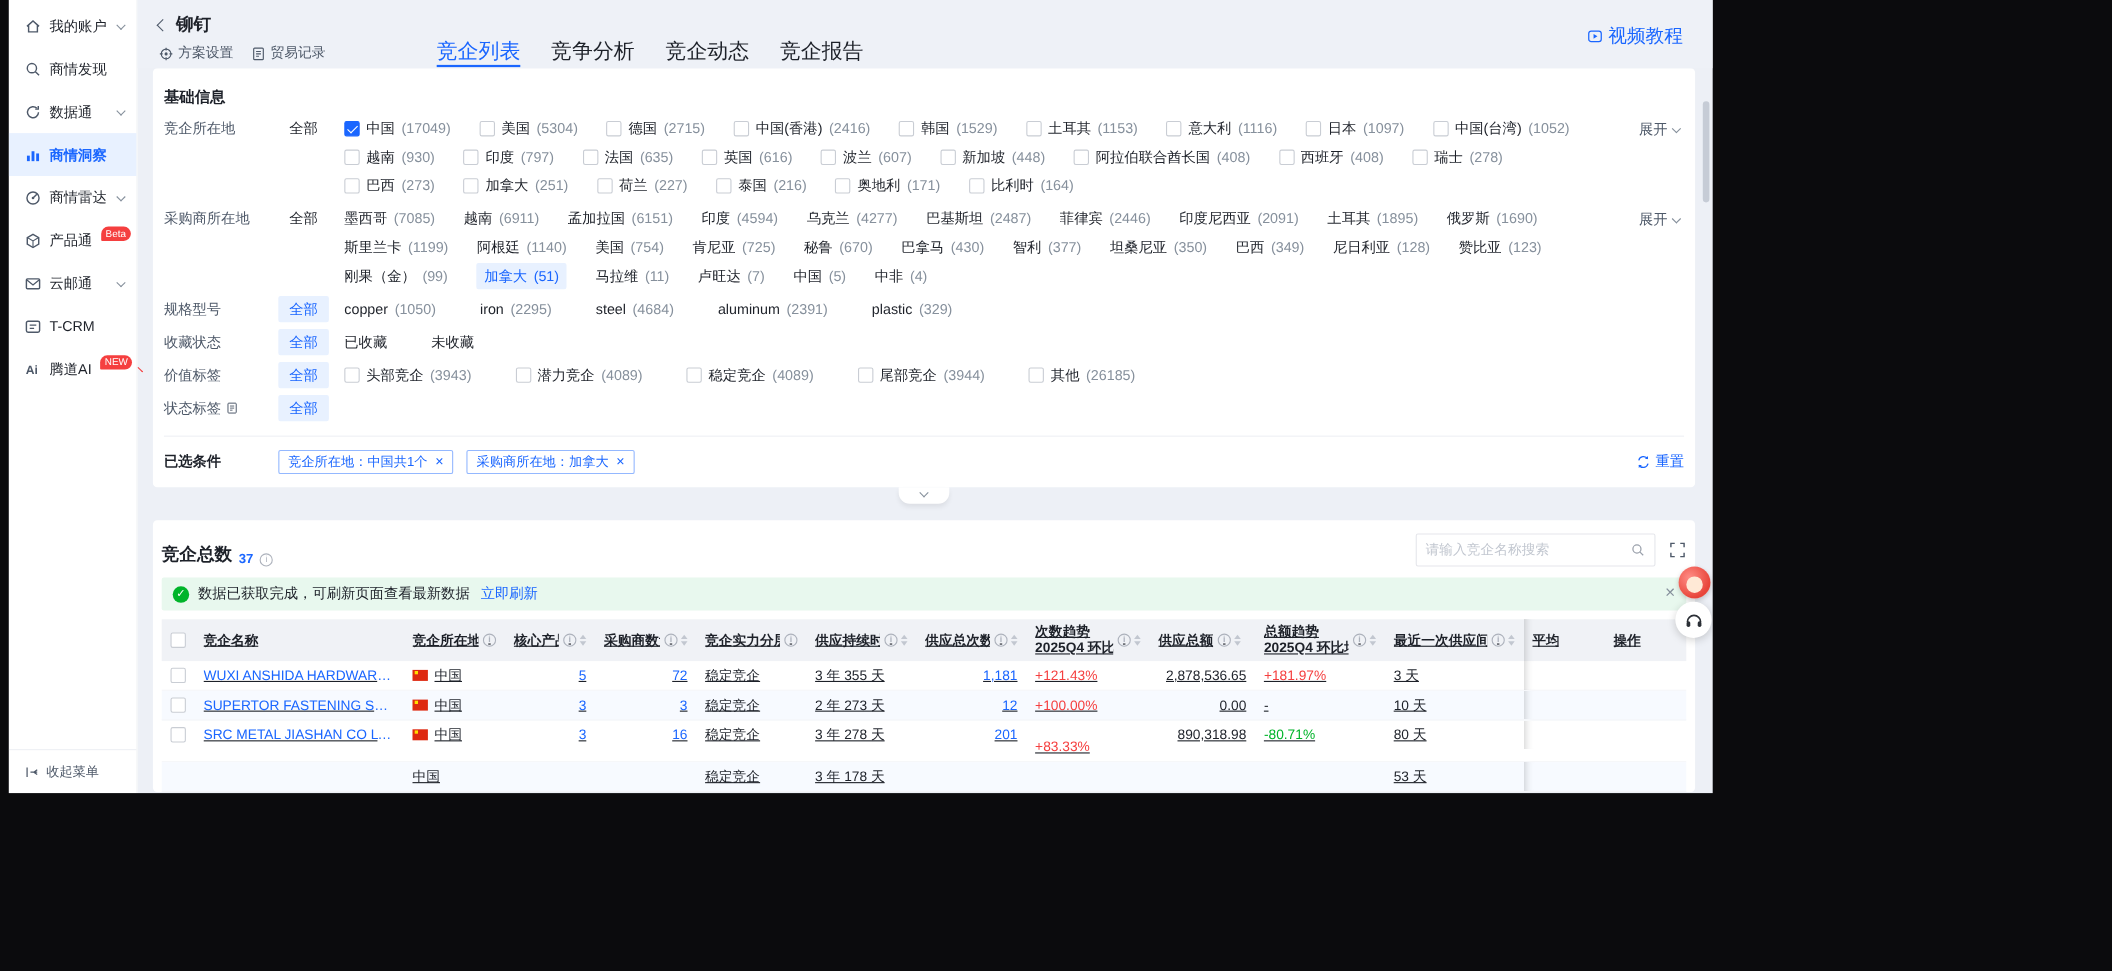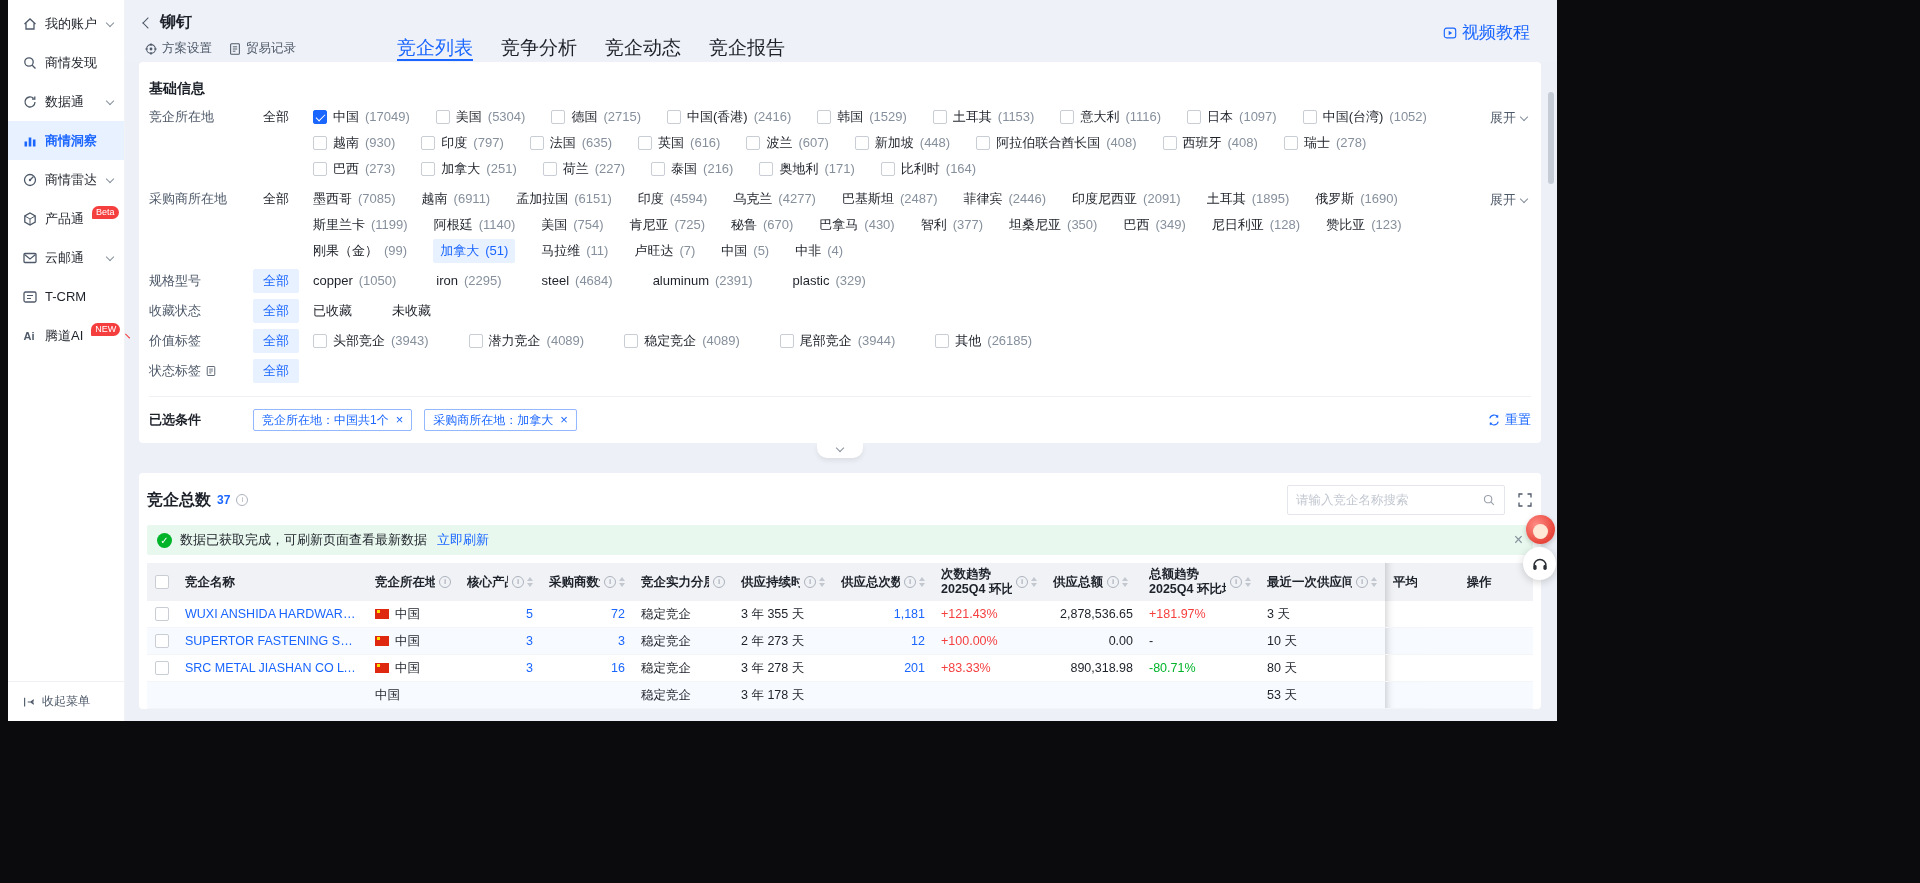--- a/index.html
+++ b/index.html
@@ -79,36 +79,36 @@
   .cond-tags{display:flex;gap:12px;flex:1;}
   .cond-tag{border:1px solid #94b8ff;color:var(--blue);background:#fff;font-size:12px;line-height:20px;padding:0 8px;border-radius:2px;display:inline-flex;align-items:center;gap:7px;cursor:pointer;}
   .tag-x{cursor:pointer;font-size:13px;}
   .reset{margin-left:auto;color:var(--blue);display:flex;align-items:center;gap:4px;cursor:pointer;}
   .reset .icn{color:var(--blue);}
   .collapse-tab{position:absolute;left:50%;bottom:-15px;transform:translateX(-50%);width:46px;height:15px;background:#fff;border-radius:0 0 10px 10px;display:flex;align-items:flex-start;justify-content:center;box-shadow:0 3px 5px rgba(0,0,0,.07);cursor:pointer;}
   .collapse-tab .chev{margin-top:2px;}
 
   
   .results-card{margin-top:30px;padding:8px 8px 0;position:relative;}
-  .res-hdr{display:flex;align-items:center;padding:4px 0 10px;gap:6px;}
+  .res-hdr{display:flex;align-items:flex-end;padding:4px 0 10px;gap:6px;}
   .res-title{font-size:16px;font-weight:bold;}
   .res-count{font-size:12px;font-weight:bold;color:var(--blue);}
   .search-wrap{margin-left:auto;display:flex;align-items:center;gap:12px;}
   .search-box{width:218px;height:30px;border:1px solid #e5e6eb;border-radius:2px;background:#fff;display:flex;align-items:center;padding:0 8px;gap:6px;}
   .search-box input{border:none;outline:none;flex:1;font-size:12.5px;min-width:0;font-family:inherit;color:var(--txt);}
   .search-box input::placeholder{color:#c2c7d0;}
   .search-box .icn{color:#9aa0ab;width:14px;height:14px;cursor:pointer;}
   .fs-btn{color:var(--gray);cursor:pointer;}
   .notice{height:30px;background:#e8f8ee;display:flex;align-items:center;gap:8px;padding:0 10px;border-radius:2px;font-size:13px;}
   .notice-check{width:15px;height:15px;border-radius:50%;background:var(--green);color:#fff;font-size:10px;display:inline-flex;align-items:center;justify-content:center;flex:none;}
   .notice-link{color:var(--blue);cursor:pointer;margin-left:2px;text-decoration:none;}
   .notice-close{margin-left:auto;color:var(--lgray);font-size:16px;cursor:pointer;line-height:1;}
 
   .tbl{margin-top:8px;font-size:12.5px;}
-  .tr{display:flex;align-items:stretch;}
+  .tr{display:flex;align-items:stretch;text-decoration:underline;}
   .thead{background:#f0f2f6;}
   .th{display:flex;align-items:center;padding:0 8px;min-height:38px;font-weight:bold;flex:none;}
   .th-lab{display:flex;flex-direction:column;line-height:15px;min-width:0;white-space:nowrap;overflow:hidden;}
   .th-icons{display:flex;align-items:center;gap:3px;margin-left:4px;flex:none;}
   .col-cb{width:30px;flex:none;display:flex;align-items:center;justify-content:center;padding:0;}
   .td{display:flex;align-items:center;padding:0 8px;height:26px;flex:none;min-width:0;}
   .row{border-bottom:1px solid #f4f5f8;}
   .row:nth-child(even){background:#f7faff;}
   .num{justify-content:flex-end;}
   .link{color:var(--blue);cursor:pointer;}
@@ -927,21 +927,21 @@
                   </div>
                   <div class="td col-tier" data-name="cell-tier" style="width: 100px;">
                     <span data-name="tier-label">稳定竞企</span>
                   </div>
                   <div class="td col-duration" data-name="cell-duration" style="width: 100px;">
                     <span data-name="duration-value">3 年 278 天</span>
                   </div>
                   <div class="td col-count num" data-name="cell-count" style="width: 100px;">
                     <span class="link" data-name="supply-count-link">201</span>
                   </div>
-                  <div class="td col-count_trend" data-name="cell-count_trend" style="width: 112px;">
+                  <div class="td col-count_trend" data-name="cell-count_trend" style="width: 112px; margin-top: 11px;">
                     <span class="trend up" data-name="count-trend-value">+83.33%</span>
                   </div>
                   <div class="td col-amount num" data-name="cell-amount" style="width: 96px;">
                     <span data-name="amount-value">890,318.98</span>
                   </div>
                   <div class="td col-amount_trend" data-name="cell-amount_trend" style="width: 118px;">
                     <span class="trend down" data-name="amount-trend-value">-80.71%</span>
                   </div>
                   <div class="td col-interval" data-name="cell-interval" style="width: 126px;">
                     <span data-name="interval-value">80 天</span>

